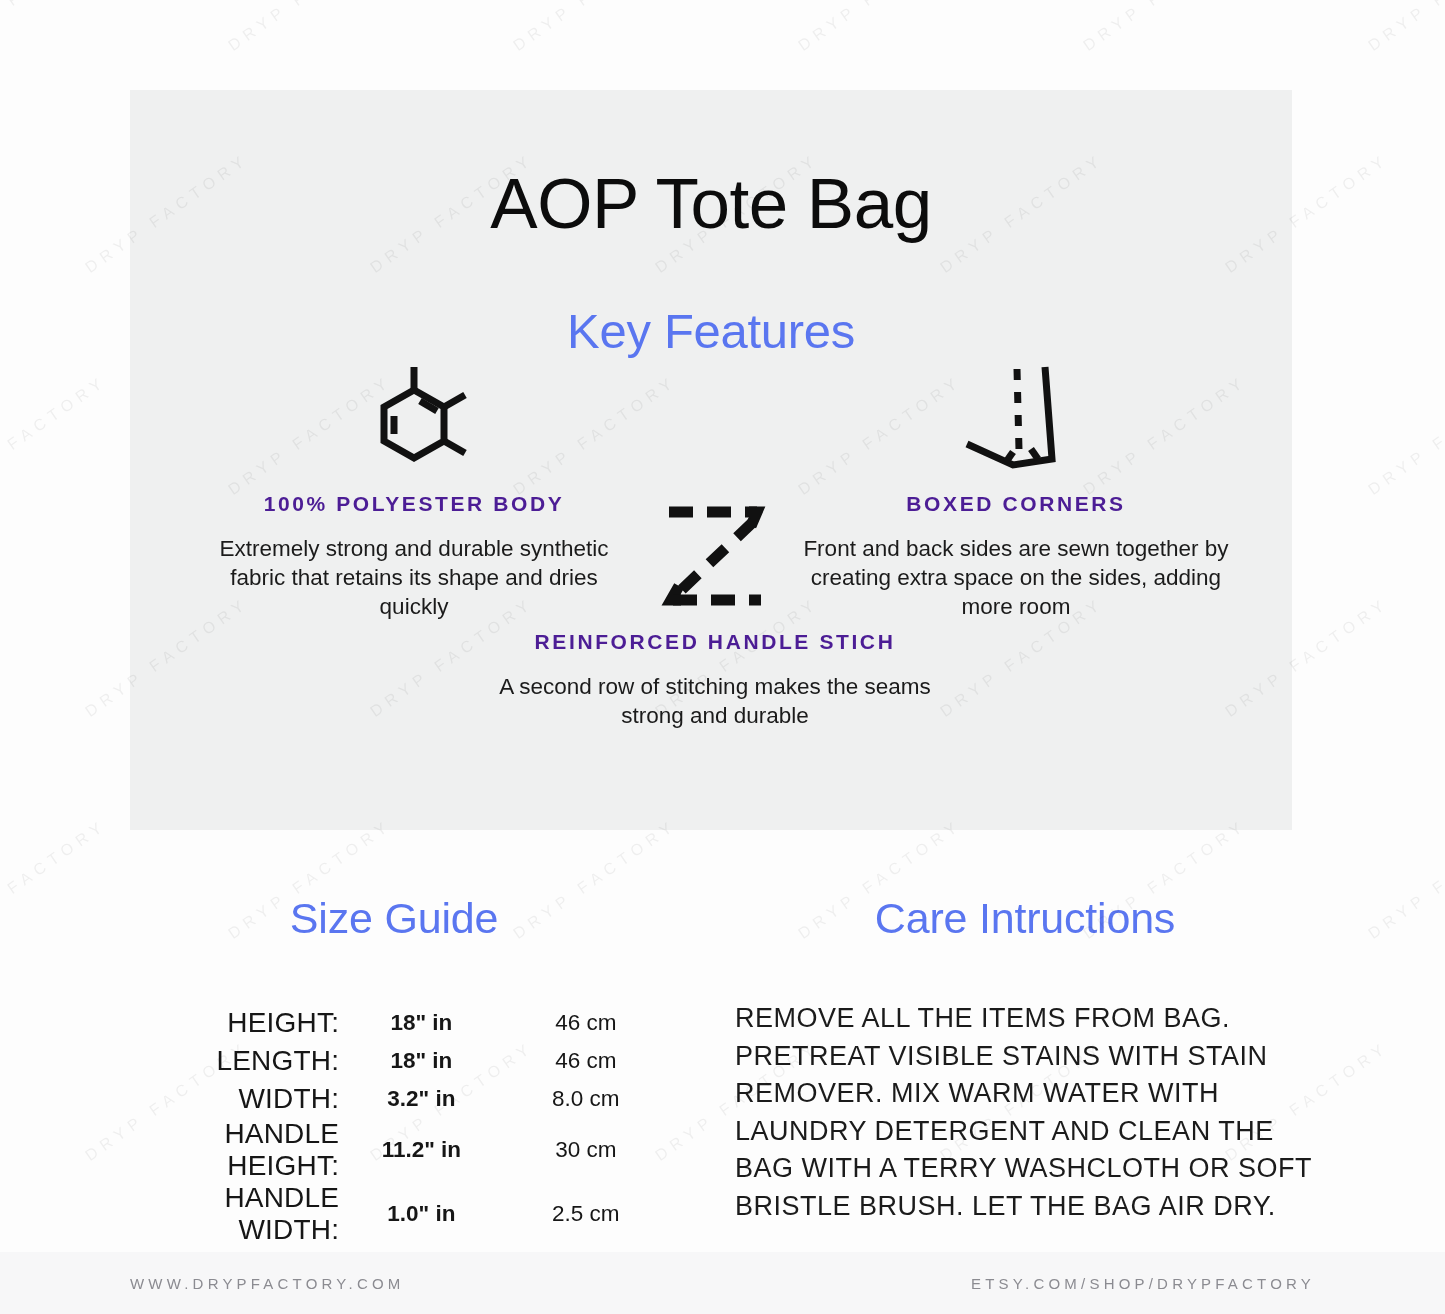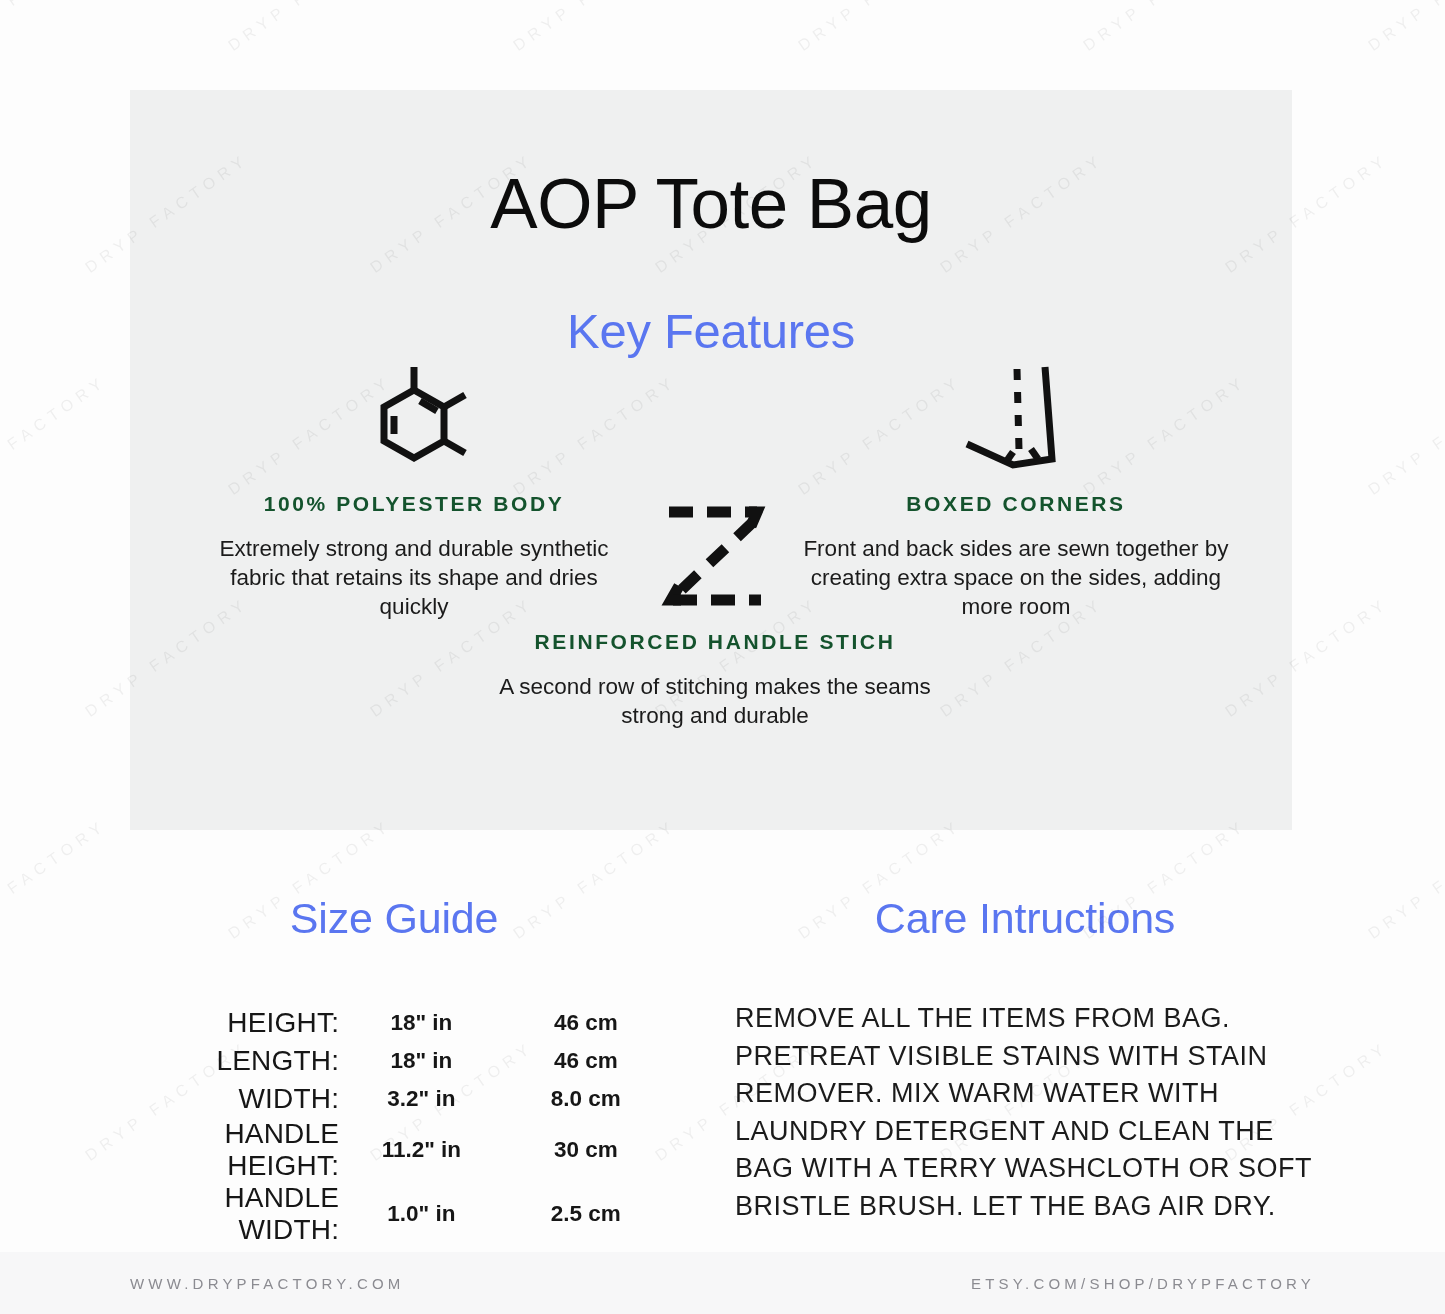--- a/index.html
+++ b/index.html
@@ -86,21 +86,21 @@
   .feature-icon {
     height: 112px;
     display: flex;
     align-items: center;
     justify-content: center;
   }
   .feature-heading {
     font-size: 21px;
     font-weight: 700;
     letter-spacing: 2.6px;
-    color: #14532d;
+    color: #4c1d95;
     margin-top: 18px;
   }
   .feature-desc {
     font-size: 22.5px;
     line-height: 29px;
     color: #1b1b1b;
     margin-top: 18px;
     font-weight: 400;
   }
 
@@ -142,21 +142,21 @@
   }
   .sg-in {
     text-align: center;
     font-size: 22.5px;
     font-weight: 700;
     width: 150px;
   }
   .sg-cm {
     text-align: center;
     font-size: 22.5px;
-    font-weight: 700;
+    font-weight: 400;
     width: 150px;
   }
 
   #care-section {
     position: absolute;
     left: 735px;
     top: 897px;
     width: 580px;
     z-index: 2;
   }

